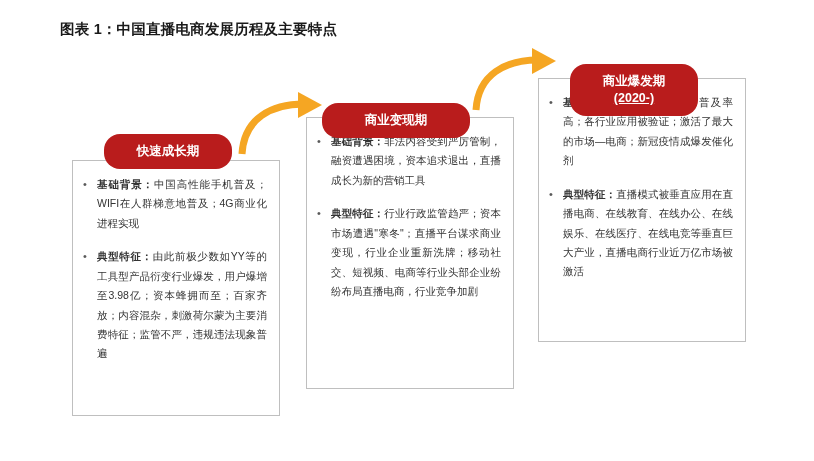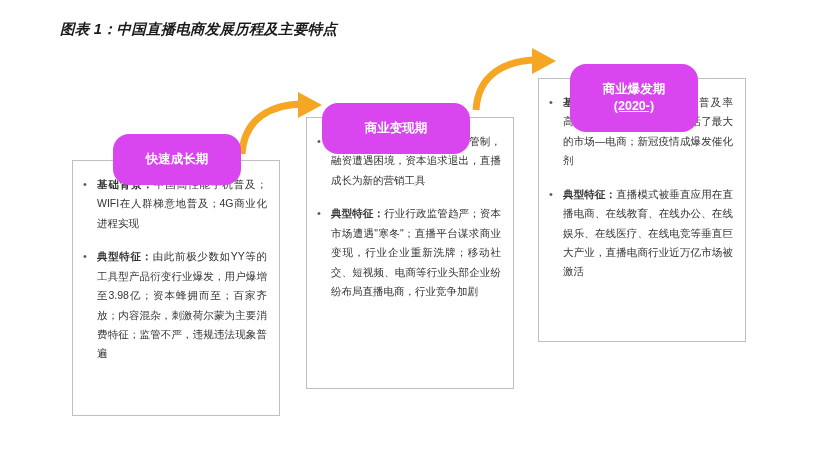--- a/index.html
+++ b/index.html
@@ -21,34 +21,33 @@
     height: 461px;
   }
   .title {
     position: absolute;
     left: 60px;
     top: 20px;
     font-size: 14.5px;
     font-weight: bold;
     color: #1a1a1a;
     letter-spacing: 0.2px;
-    font-style: italic;
   }
 
   
   .pill {
     position: absolute;
-    background: #d946ef;
+    background: #b91c1c;
     color: #ffffff;
     border-radius: 16px;
     text-align: center;
     font-weight: bold;
     font-size: 12.5px;
     line-height: 1.35;
-    padding: 17px 14px;
+    padding: 9px 14px;
     box-sizing: border-box;
     z-index: 5;
     white-space: nowrap;
   }
   .pill .l1 { display: block; }
   .pill .l2 { display: block; text-decoration: underline; }
 
   
   .box {
     position: absolute;
@@ -114,21 +113,21 @@
   <div class="box" style="left:72px; top:160px; width:208px; height:256px;">
     <div class="bullet-row">
       <span class="dot">•</span>
       <span class="btext"><b>基础背景：</b><span>中国高性能手机普及；WIFI在人群梯意地普及；4G商业化进程实现</span></span>
     </div>
     <div class="bullet-row">
       <span class="dot">•</span>
       <span class="btext"><b>典型特征：</b><span>由此前极少数如YY等的工具型产品衍变行业爆发，用户爆增至3.98亿；资本蜂拥而至；百家齐放；内容混杂，刺激荷尔蒙为主要消费特征；监管不严，违规违法现象普遍</span></span>
     </div>
   </div>
-  <div class="pill" style="left:113px; top:134px; width:128px;">
+  <div class="pill" style="left:104px; top:134px; width:128px;">
     <span class="l1">快速成长期</span>
   </div>
 
   <div class="box" style="left:306px; top:117px; width:208px; height:272px;">
     <div class="bullet-row">
       <span class="dot">•</span>
       <span class="btext"><b>基础背景：</b><span>非法内容受到严厉管制，融资遭遇困境，资本追求退出，直播成长为新的营销工具</span></span>
     </div>
     <div class="bullet-row">
       <span class="dot">•</span>

